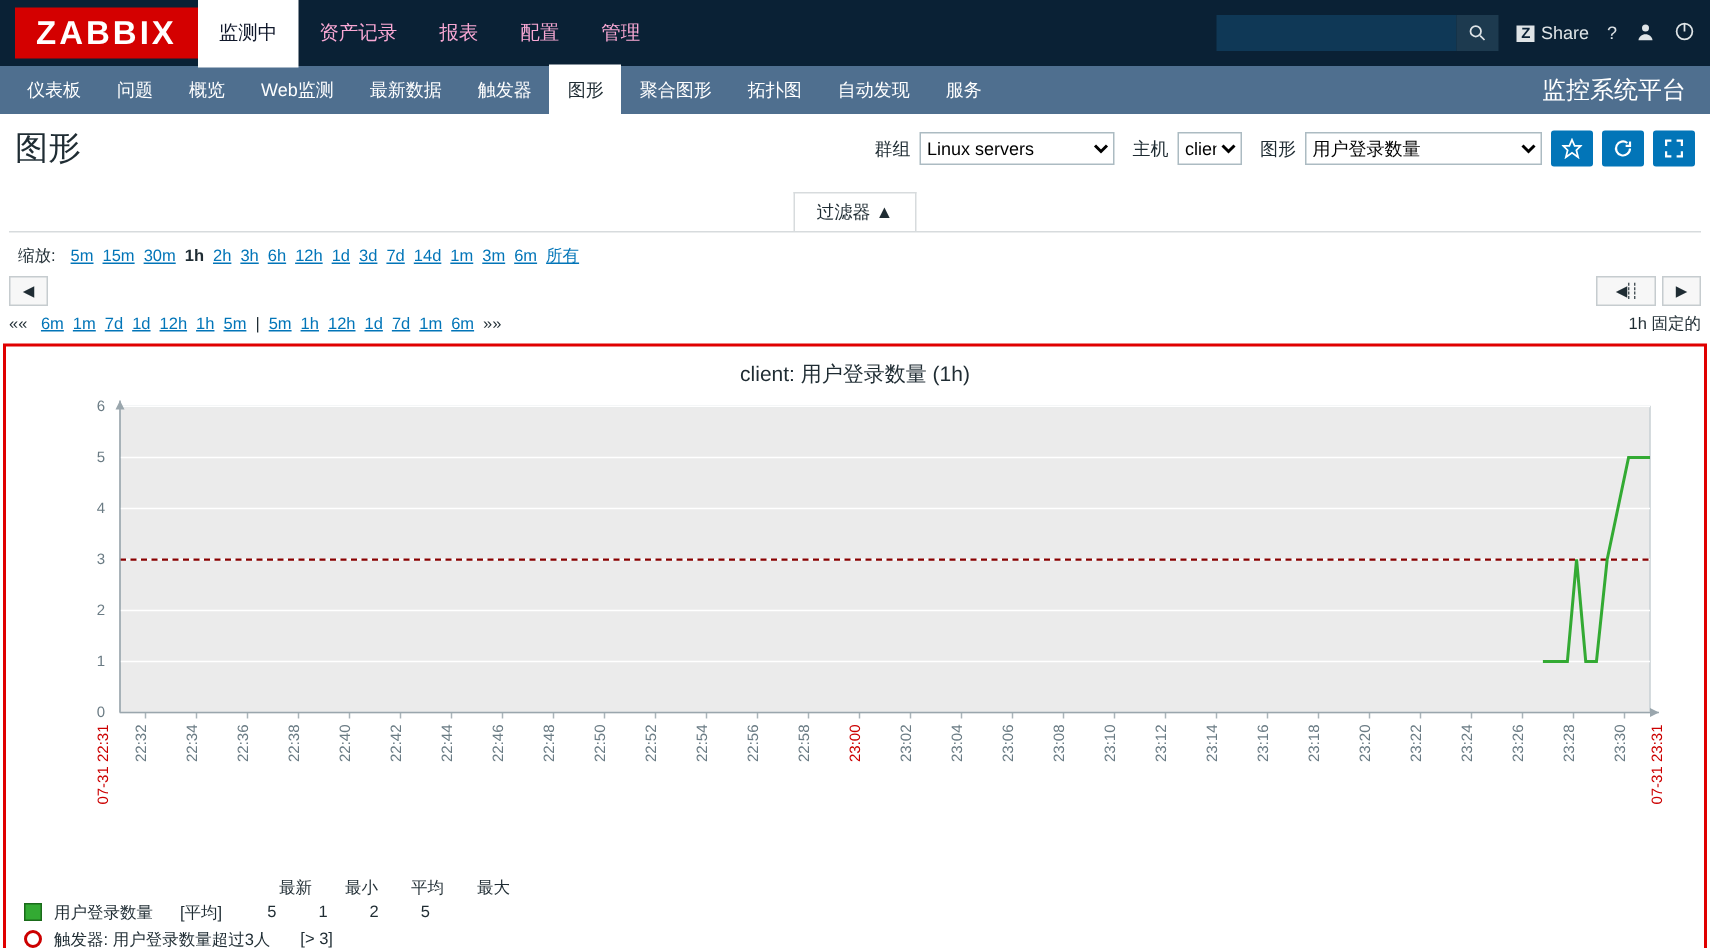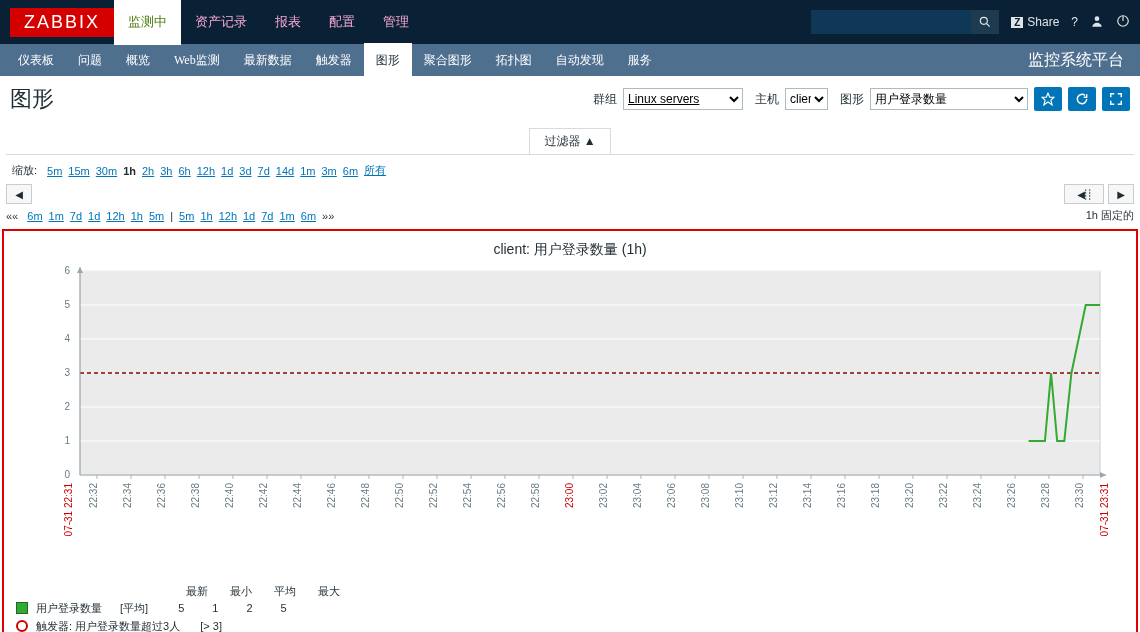--- a/index.html
+++ b/index.html
@@ -1,39 +1,39 @@
 <!DOCTYPE html>
 <html><head>
 <meta charset="utf-8">
 <style>
 * { box-sizing: border-box; margin: 0; padding: 0; }
 body { font-family: Arial, "Helvetica Neue", Helvetica, sans-serif; font-size: 12px; color: #1f2c33; background: #fff; width:1140px; }
 
 .top-nav { height: 44px; background: #0a2135; display: flex; align-items: center; padding: 0 10px; }
-.logo { background: #d40000; color: #fff; font-weight: normal; font-size: 18px; padding: 4px 14px; letter-spacing: 2px; }
+.logo { background: #d40000; color: #fff; font-weight: bold; font-size: 22px; padding: 4px 14px; letter-spacing: 2px; }
 .top-menu { display: flex; align-items: center; flex: 1; }
 .top-menu a { color: #f9a8d4; text-decoration: none; padding: 14px 14px; font-size: 13px; display:inline-block; }
-.top-menu a.active { background: #ffffff; color: #4d7c0f; }
+.top-menu a.active { background: #ffffff; color: #0f172a; }
 .top-right { display: flex; align-items: center; gap: 12px; color: #dfe4e7; }
 .search-box { display:flex; align-items:center; }
 .search-input { background: #0f3856; border:none; color:#fff; height:24px; width:160px; padding:0 6px; }
 .search-btn { background:#1d3a4f; border:none; color:#dfe4e7; height:24px; width:28px; display:flex; align-items:center; justify-content:center; }
 .share { display:flex; align-items:center; gap:4px; color:#dfe4e7; font-size:12px; }
 .icon-btn { color:#dfe4e7; cursor:pointer; }
 .sub-nav { height: 32px; background: #4f6f8f; display:flex; align-items:center; padding: 0 6px; }
 .sub-nav a { color: #fff; text-decoration: none; padding: 9px 12px; font-size:12px; display:inline-block; }
 .sub-nav a.active { background: #ffffff; color:#1f2c33; }
 .sub-right { margin-left:auto; color:#ffffff; font-size:16px; padding-right:10px; }
 
 .page-header { display:flex; align-items:center; padding: 8px 10px 4px 10px; }
 .page-title { font-size: 22px; font-weight: normal; color:#1f2c33; }
 .page-controls { margin-left:auto; display:flex; align-items:center; gap:6px; }
 .lbl { font-size:12px; color:#1f2c33; margin-left:6px; }
 .select { height:22px; border:1px solid #acbbc2; font-size:12px; background:#fff; }
-.select.sm { width:120px;text-decoration:underline; }
+.select.sm { width:130px; }
 .select.sm2 { width:43px; }
 .select.lg { width:158px; }
 .blue-btn { width:28px; height:24px; background:#0275b8; border:none; border-radius:2px; color:#fff; display:flex; align-items:center; justify-content:center; cursor:pointer; }
 
 .filter-row { display:flex; justify-content:center; padding-top:10px; }
 .filter-tab { border:1px solid #d7dbdd; border-bottom:none; padding:4px 14px; font-size:12px; background:#fff; cursor:pointer; }
 
 .zoombar { border-top:1px solid #d7dbdd; margin:0 6px; padding:8px 6px 4px 6px; display:flex; align-items:center; font-size:11px; color:#1f2c33;gap:20px; }
 .zoom-links { display:flex; align-items:center; gap:6px; flex-wrap:wrap; }
 .zoom-links .lk { color:#0275b8; cursor:pointer; text-decoration:underline; }
@@ -97,21 +97,21 @@
     <span class="icon-btn">
       <svg width="14" height="14" viewBox="0 0 24 24" fill="none" stroke="#dfe4e7" stroke-width="2">
           <circle cx="12" cy="12" r="9"></circle>
           <line x1="12" y1="3" x2="12" y2="12"></line>
         </svg>
     </span>
   </div>
 </div>
 
 <div class="sub-nav">
-  <div id="sub-menu" style="display:flex;font-family:Liberation Serif, serif;">
+  <div id="sub-menu" style="display:flex;">
       <a href="#">仪表板</a>
       <a href="#">问题</a>
       <a href="#">概览</a>
       <a href="#">Web监测</a>
       <a href="#">最新数据</a>
       <a href="#">触发器</a>
       <a href="#" class="active">图形</a>
       <a href="#">聚合图形</a>
       <a href="#">拓扑图</a>
       <a href="#">自动发现</a>

